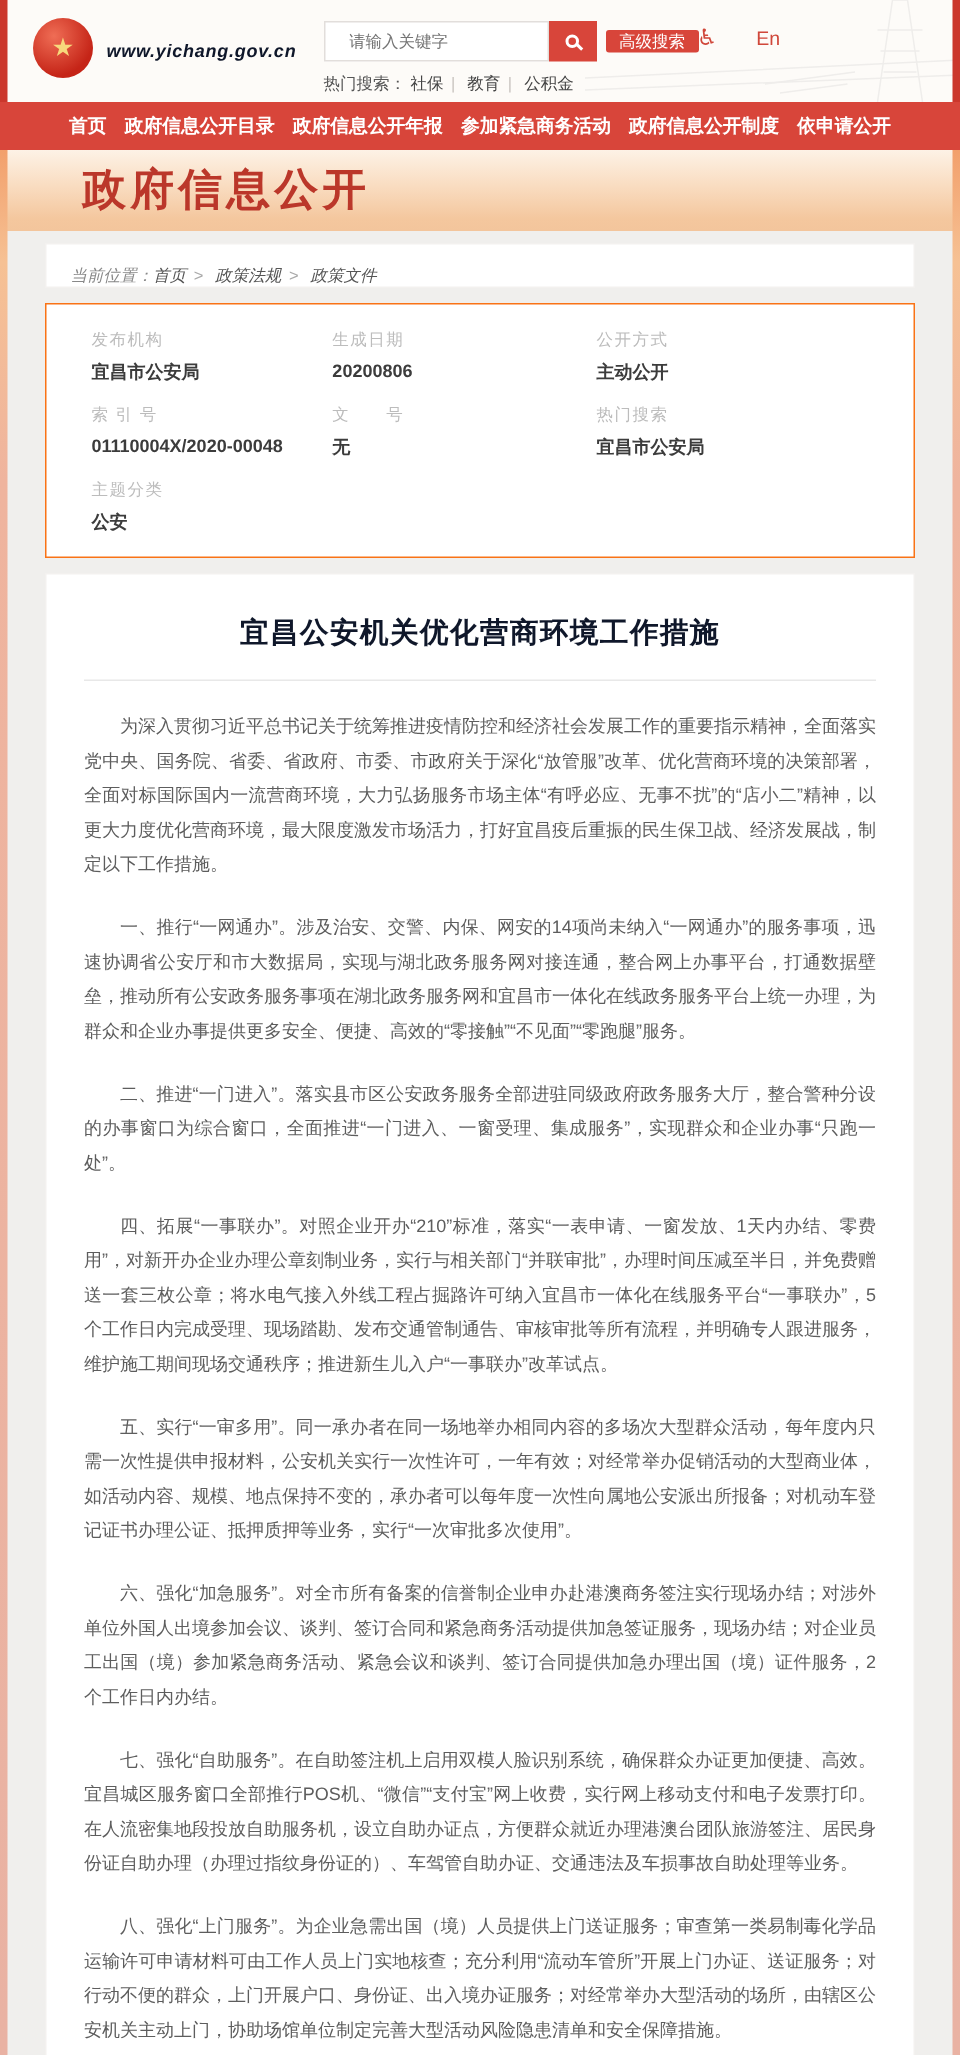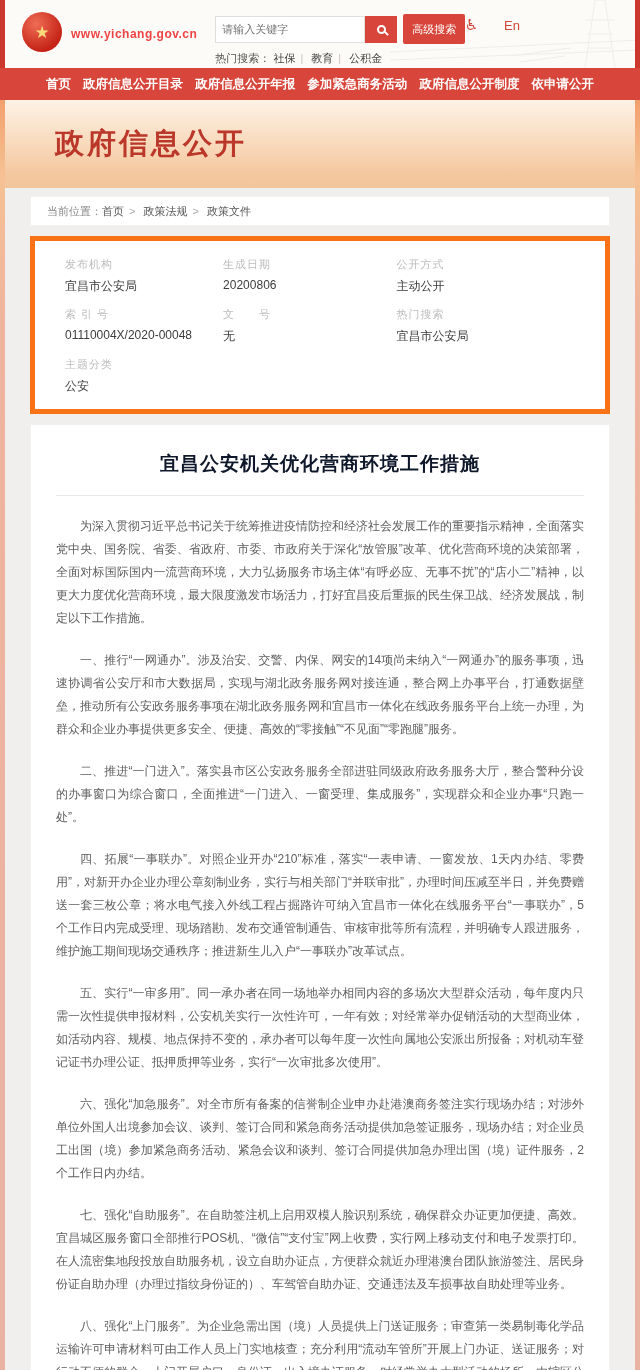--- a/index.html
+++ b/index.html
@@ -14,63 +14,63 @@
 
   
   header { position:relative; height:68px; background:#fdfbf8; padding:10px 14px 0 22px;
            display:flex; align-items:flex-start; overflow:hidden; }
   .brand { display:flex; align-items:center; gap:9px; margin-top:2px; }
   .emblem { width:40px; height:40px; border-radius:50%;
             background:radial-gradient(circle at 35% 30%, #ef6d55, #c52417 70%);
             display:flex; align-items:center; justify-content:center;
             color:#f7d97c; font-size:17px; flex:0 0 auto; }
   .site-name { font-size:24px; font-weight:bold; color:#9e2b20; letter-spacing:1px; line-height:1; }
-  .site-url { font-size:12px; font-weight:bold; color:#ef4444; letter-spacing:.5px; margin-top:3px; }
+  .site-url { font-size:12px; font-weight:bold; color:#0f172a; letter-spacing:.5px; margin-top:3px;font-style:italic; }
   .search-wrap { margin-left:18px; margin-top:4px; }
   .search-row { display:flex; align-items:center; }
   .search-input { width:150px; height:27px; border:1px solid #e2dedb; background:#fff;
-                  font-size:11px; color:#666; padding:0 6px; outline:none; }
+                  font-size:11px; color:#666; padding:0 16px; outline:none; }
   .btn-search { width:32px; height:27px; background:#d8453a; border:none; cursor:pointer;
                 display:flex; align-items:center; justify-content:center; }
   .mag { width:9px; height:9px; border:2px solid #fff; border-radius:50%; position:relative; }
   .mag::after { content:""; position:absolute; width:6px; height:2px; background:#fff;
                 transform:rotate(45deg); right:-5px; bottom:-2px; }
-  .btn-adv { height:30px; margin-left:6px; background:#d8453a; color:#fff; border:none;
+  .btn-adv { height:15px; margin-left:6px; background:#d8453a; color:#fff; border:none;
              font-size:11px; padding:0 9px; border-radius:2px; cursor:pointer; }
   .hot-row { margin-top:7px; font-size:11px; color:#555; }
   .hot-row .sep { color:#c9c4c0; margin:0 5px; }
   .hot-label { color:#555; }
   .hot-item { color:#444; cursor:pointer; }
   .header-right { position:absolute; right:120px; top:16px; display:flex; gap:26px; align-items:center; }
   .a11y-icon { color:#d0473a; font-size:15px; cursor:pointer; }
   .lang-btn { color:#d0473a; font-size:13px; font-weight:normal; cursor:pointer; }
   .sketch { position:absolute; right:0; top:0; height:68px; width:250px; opacity:.5; pointer-events:none; }
 
   
   nav { height:32px; background:#d8453a; display:flex; align-items:center;
         justify-content:space-between; padding:0 46px; }
   .nav-item { color:#fff; font-size:12.5px; font-weight:bold; cursor:pointer; white-space:nowrap; }
 
   
-  .banner { height:88px; background:linear-gradient(180deg,#fdf2e6 0%,#f9dcc0 45%,#f4c79e 85%,#f3c59c 100%);
+  .banner { height:54px; background:linear-gradient(180deg,#fdf2e6 0%,#f9dcc0 45%,#f4c79e 85%,#f3c59c 100%);
             display:flex; align-items:center; padding:0 0 0 55px; }
   .banner-title { font-size:29px; font-weight:bold; color:#bb372a; letter-spacing:3px;
                   font-family:"Liberation Serif","DejaVu Serif",serif; }
 
   
   .content { background:#f0efed; padding:8px 30px 0; }
   .crumb-bar { background:#fff; border:1px solid #f3f1ef; height:30px; display:flex;
-               align-items:center; padding:0 16px; font-size:11px; color:#888; }
+               align-items:flex-end; padding:0 16px; font-size:11px; color:#888;font-style:italic; }
   .crumb-bar .crumb-link { color:#555; cursor:pointer; }
   .crumb-bar .csep { margin:0 5px; color:#aaa; }
 
-  .meta-card { background:#fff; border:5px solid #f97316; margin-top:10px; padding:16px 30px 14px; }
+  .meta-card { background:#fff; border:1px solid #f97316; margin-top:10px; padding:16px 30px 14px; }
   .meta-grid { display:grid; grid-template-columns:31% 34% 35%; row-gap:12px; }
   .meta-label { font-size:11px; color:#bcbcbc; letter-spacing:1px; }
-  .meta-value { font-size:12px; color:#3c3c3c; font-weight:normal; margin-top:6px; }
+  .meta-value { font-size:12px; color:#3c3c3c; font-weight:bold; margin-top:6px; }
 
   .article-card { background:#fff; border:1px solid #f3f1ef; margin-top:10px; position:relative;
                   padding:26px 25px 40px; }
   .article-title { text-align:center; font-size:19px; font-weight:bold; color:#0f172a; letter-spacing:1px; }
   .title-rule { border:none; border-top:1px solid #e8e8e8; margin:18px 0 6px; }
   .para { font-size:12px; line-height:23px; color:#5d5d5d; text-indent:2em;
           text-align:justify; margin-top:19px; }
 </style>
 </head>
 <body>

